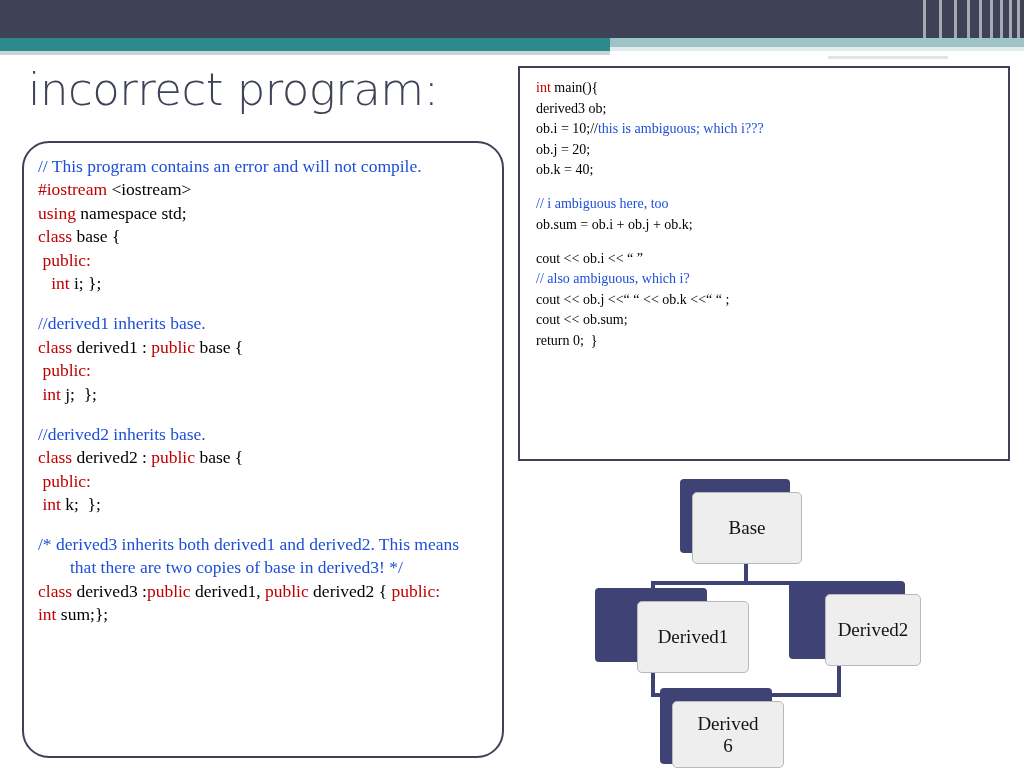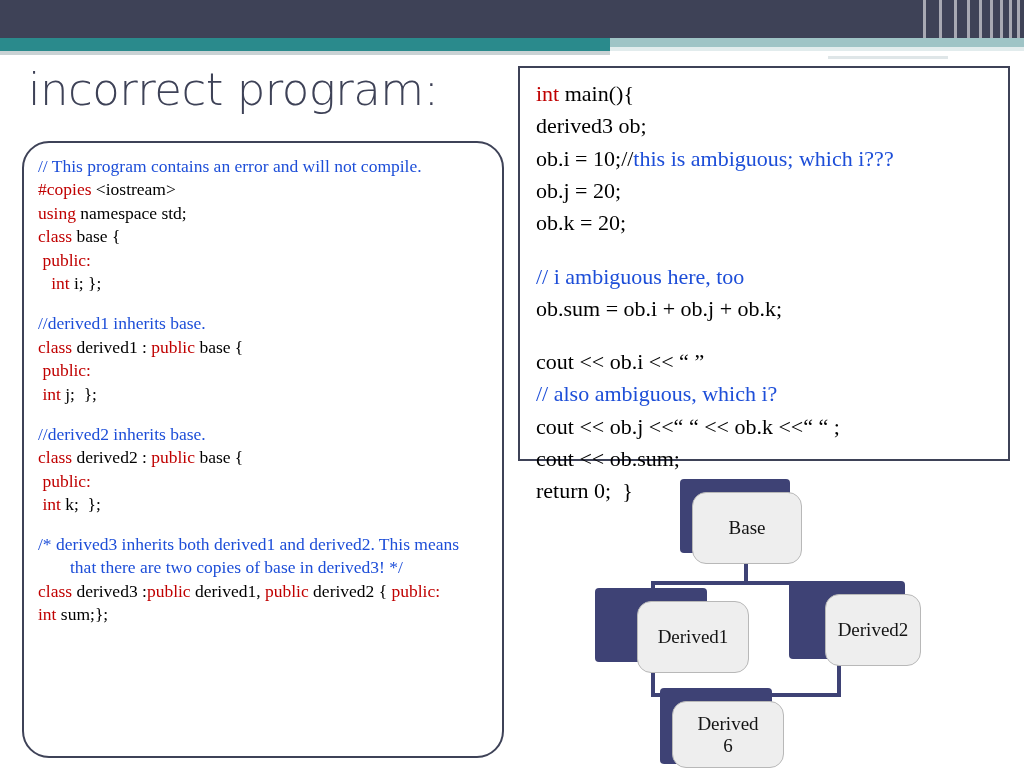--- a/index.html
+++ b/index.html
@@ -103,21 +103,21 @@
     font-size: 17.5px;
     line-height: 1.34;
     border-radius: 27px;
   }
   #right-code {
     left: 518px;
     top: 66px;
     width: 492px;
     height: 395px;
     padding: 10px 16px;
-    font-size: 22px;
+    font-size: 14px;
     line-height: 1.47;
   }
   .line {
     white-space: pre-wrap;
     color: #000000;
   }
   .indent-hang {
     padding-left: 32px;
     text-indent: -32px;
   }
@@ -125,21 +125,21 @@
   .kw-red { color: #c00000; }
   .cmt { color: #1d4ed8; }
 
   
   .diagram { position: absolute; left: 0; top: 0; width: 1024px; height: 768px; pointer-events: none; }
   .node {
     position: absolute;
     box-sizing: border-box;
     background: #eeeeee;
     border: 1px solid #b8b8b8;
-    border-radius: 14px;
+    border-radius: 5px;
     display: flex;
     align-items: center;
     justify-content: center;
     text-align: center;
     font-family: "Liberation Serif", serif;
     font-size: 19px;
     color: #141414;
     z-index: 3;
   }
   .node-shadow {
@@ -173,21 +173,21 @@
 <div class="teal-band"></div>
 <div class="teal-band-2"></div>
 <div class="teal-band-3"></div>
 <div class="gray-band"></div>
 <div class="thin-line"></div>
 
 <div class="title">incorrect program:</div>
 
 <div class="code-box" id="left-code">
     <div class="line indent-hang"><span class="cmt">// This program contains an error and will not compile.</span></div>
-    <div class="line"><span class="kw-red">#copies</span><span> &lt;iostream&gt;</span></div>
+    <div class="line"><span class="kw-red">#iostream</span><span> &lt;iostream&gt;</span></div>
     <div class="line"><span class="kw-red">using</span><span> namespace std;</span></div>
     <div class="line"><span class="kw-red">class</span><span> base {</span></div>
     <div class="line"><span class="kw-red"> public:</span></div>
     <div class="line"><span class="kw-red">   int</span><span> i; };</span></div>
     <div class="line blank"></div>
     <div class="line"><span class="cmt">//derived1 inherits base.</span></div>
     <div class="line"><span class="kw-red">class</span><span> derived1 : </span><span class="kw-red">public</span><span> base {</span></div>
     <div class="line"><span class="kw-red"> public:</span></div>
     <div class="line"><span class="kw-red"> int</span><span> j;  };</span></div>
     <div class="line blank"></div>
@@ -198,21 +198,21 @@
     <div class="line blank"></div>
     <div class="line indent-hang"><span class="cmt">/* derived3 inherits both derived1 and derived2. This means that there are two copies of base in derived3! */</span></div>
     <div class="line indent-hang"><span class="kw-red">class</span><span> derived3 :</span><span class="kw-red">public</span><span> derived1, </span><span class="kw-red">public</span><span> derived2 { </span><span class="kw-red">public:</span></div>
     <div class="line"><span class="kw-red">int</span><span> sum;};</span></div>
   </div>
 <div class="code-box" id="right-code">
     <div class="line"><span class="kw-red">int</span><span> main(){</span></div>
     <div class="line"><span>derived3 ob;</span></div>
     <div class="line"><span>ob.i = 10;//</span><span class="cmt">this is ambiguous; which i???</span></div>
     <div class="line"><span>ob.j = 20;</span></div>
-    <div class="line"><span>ob.k = 20;</span></div>
+    <div class="line"><span>ob.k = 40;</span></div>
     <div class="line blank"></div>
     <div class="line"><span class="cmt">// i ambiguous here, too</span></div>
     <div class="line"><span>ob.sum = ob.i + ob.j + ob.k;</span></div>
     <div class="line blank"></div>
     <div class="line"><span>cout &lt;&lt; ob.i &lt;&lt; “ ”</span></div>
     <div class="line"><span class="cmt">// also ambiguous, which i?</span></div>
     <div class="line"><span>cout &lt;&lt; ob.j &lt;&lt;“ “ &lt;&lt; ob.k &lt;&lt;“ “ ;</span></div>
     <div class="line"><span>cout &lt;&lt; ob.sum;</span></div>
     <div class="line"><span>return 0;  }</span></div>
   </div>

